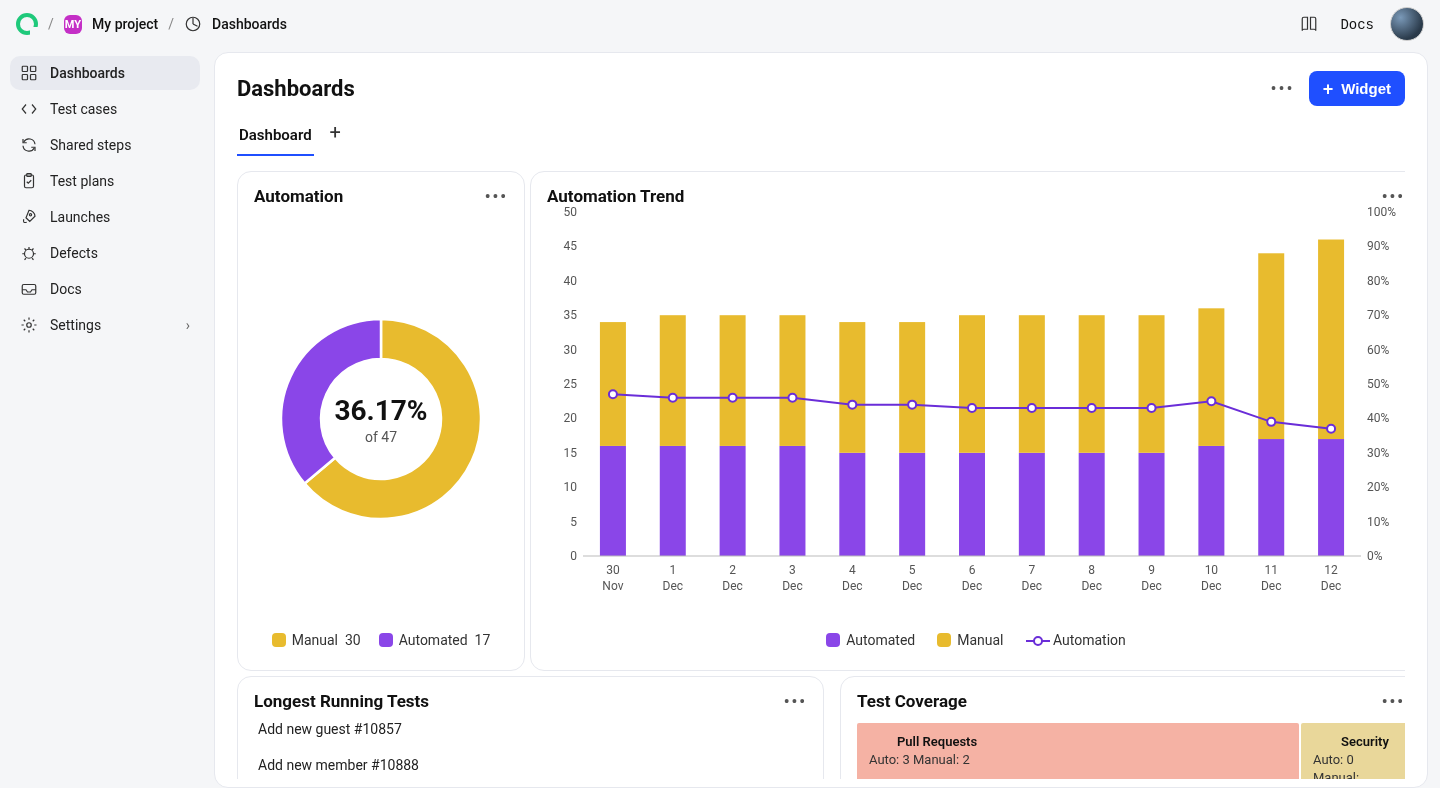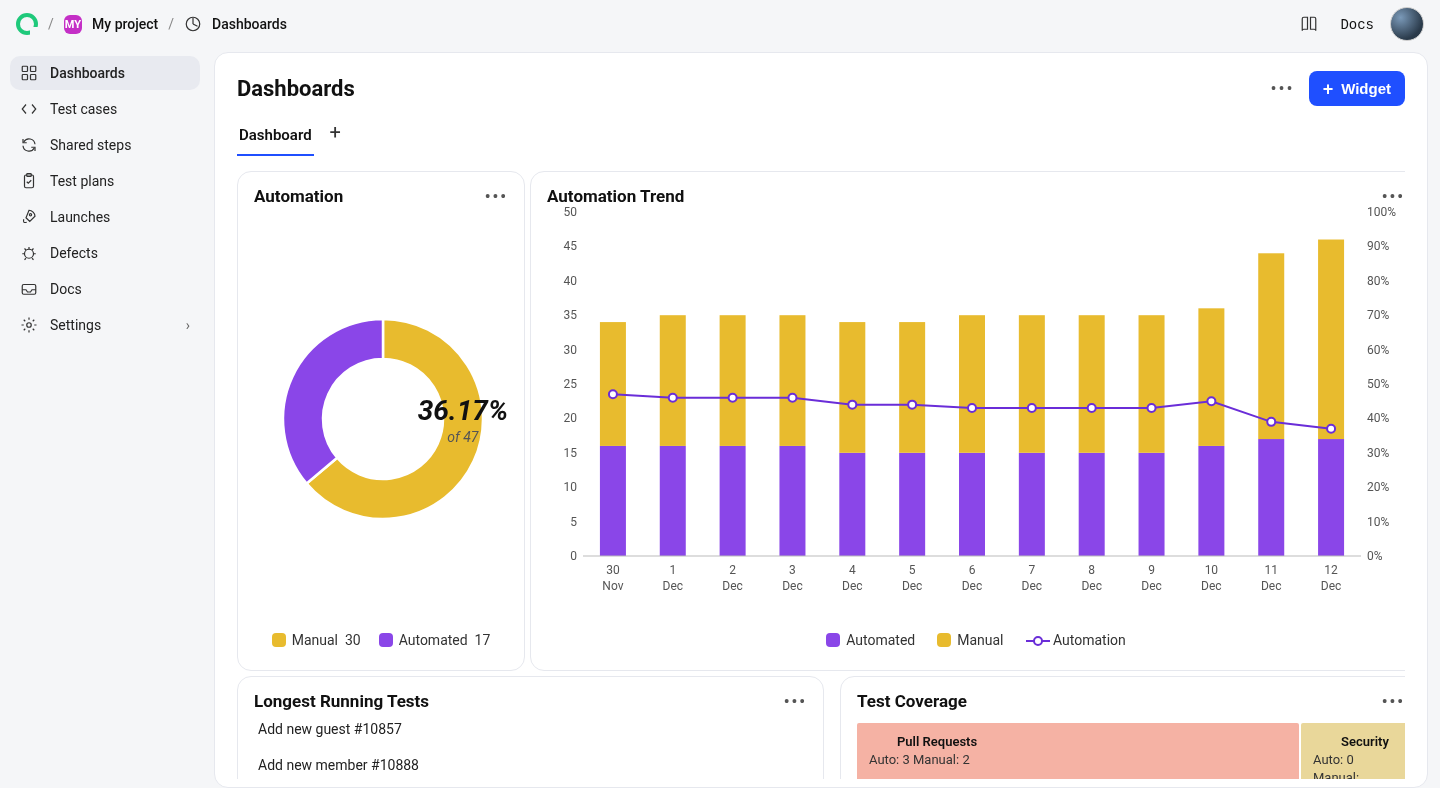--- a/index.html
+++ b/index.html
@@ -41,21 +41,21 @@
 .tab { padding: 8px 2px 12px 2px; font-size:15px; font-weight:600; cursor:pointer; position:relative;}
 .tab.active::after { content:""; position:absolute; left:0; right:0; bottom:0; height:2px; background:#1f4fff;}
 .tab-add { color:#333; font-size:20px; cursor:pointer; padding-bottom:10px;}
 
 .widgets { flex:1; overflow:hidden; padding-top: 14px; display:grid; grid-template-columns: 288px 1fr; grid-template-rows: 500px 1fr; gap: 5px; }
 .widget { background:#fff; border:1px solid #e6e8ee; border-radius:14px; padding: 14px 16px; display:flex; flex-direction:column; overflow:hidden;}
 .widget-head { display:flex; justify-content:space-between; align-items:center; font-size:17px; font-weight:700; }
 .widget-head .more-dots { font-size:16px; }
 
 
-.donut-wrap { flex:1; display:flex; align-items:center; justify-content:flex-end;font-style:italic; }
+.donut-wrap { flex:1; display:flex; align-items:center; justify-content:center; }
 .donut-center { position:absolute; text-align:center;}
 .donut-value { font-size:28px; font-weight:700;}
 .donut-sub { color:#555; font-size:14px; margin-top:2px;}
 .donut-legend { display:flex; justify-content:center; gap:18px; font-size:14px; color:#333; padding-bottom:8px;}
 .leg-swatch { display:inline-block; width:14px; height:14px; border-radius:4px; vertical-align:-2px; margin-right:6px;}
 
 
 .trend-body { flex:1; position:relative; }
 .trend-legend { display:flex; justify-content:center; gap:22px; font-size:14px; color:#333; padding: 8px 0 8px 0;}
 .axis-label { font-size:12px; fill:#555; font-family:inherit;}

